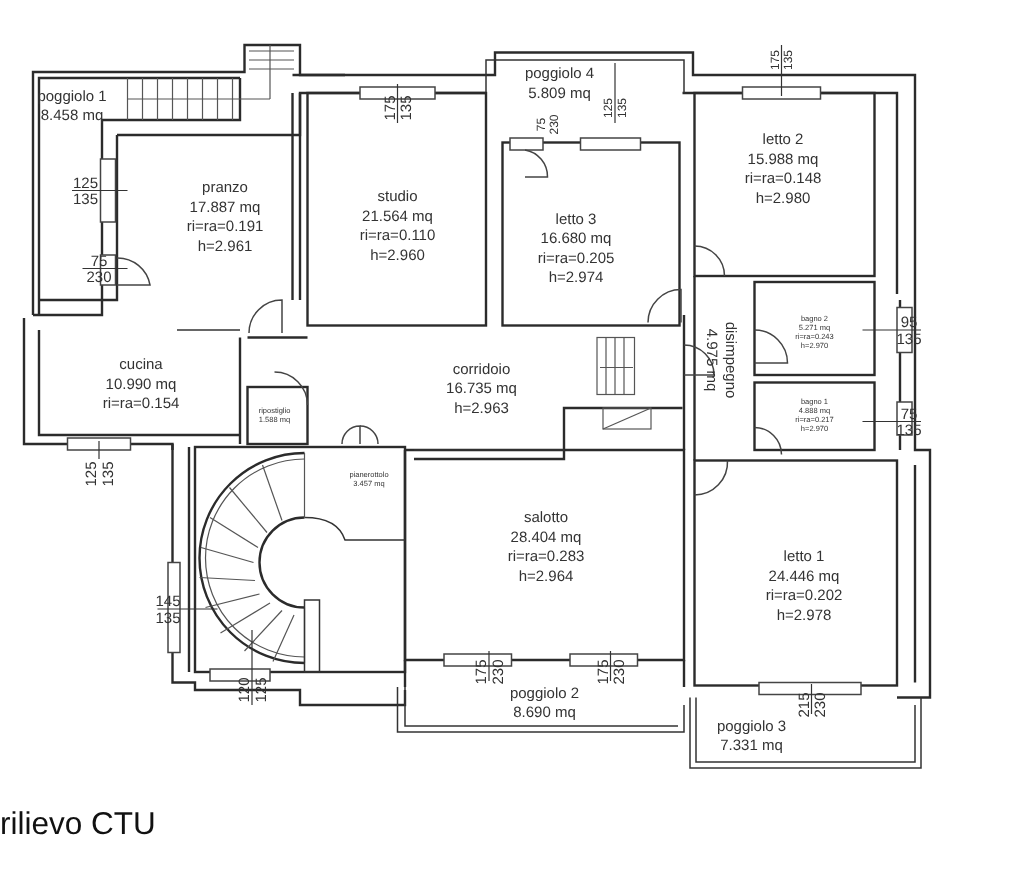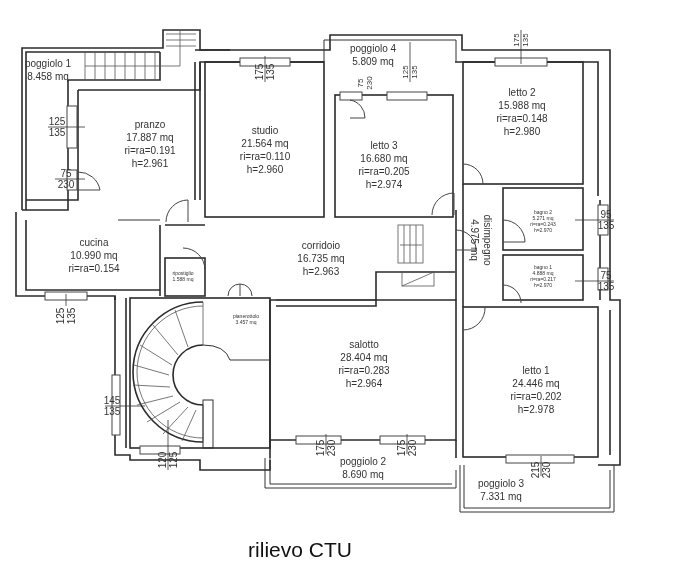--- a/index.html
+++ b/index.html
@@ -8,21 +8,21 @@
   .wall { fill: none; stroke: #2b2b2b; stroke-width: 1.6; }
   .wall-thin { fill: none; stroke: #333; stroke-width: 1; }
   .glass { fill: #ffffff; stroke: #444; stroke-width: 1; }
   .stair { fill: none; stroke: #555; stroke-width: 0.8; }
   .door { fill: none; stroke: #444; stroke-width: 1; }
   .rt { font-family: "Liberation Sans", sans-serif; fill: #333; text-anchor: middle; }
   .room-lbl { font-size: 10px; }
   .room-sm { font-size: 5px; }
   .dim { font-size: 10px; fill: #333; text-anchor: middle; font-family: "Liberation Sans", sans-serif; }
   .dimline { stroke: #333; stroke-width: 0.8; }
-  .caption { position: absolute; left: 0; width: 600px; top: 538px; text-align: center; font-size: 21px; color: #111; font-family: "Liberation Sans", sans-serif; }
+  .caption { position: absolute; left: 0; width: 600px; top: 538px; text-align: left; font-size: 21px; color: #111; font-family: "Liberation Sans", sans-serif; }
 </style>
 </head>
 <body>
 
 <svg width="676" height="580" viewBox="0 0 676 580">
 
   <g>
 
     <polyline class="wall" points="22,210 22,48 163,48 163,30 200,30 200,50 230,50"></polyline>
     <polyline class="wall" points="26,210 26,52 160,52"></polyline>

